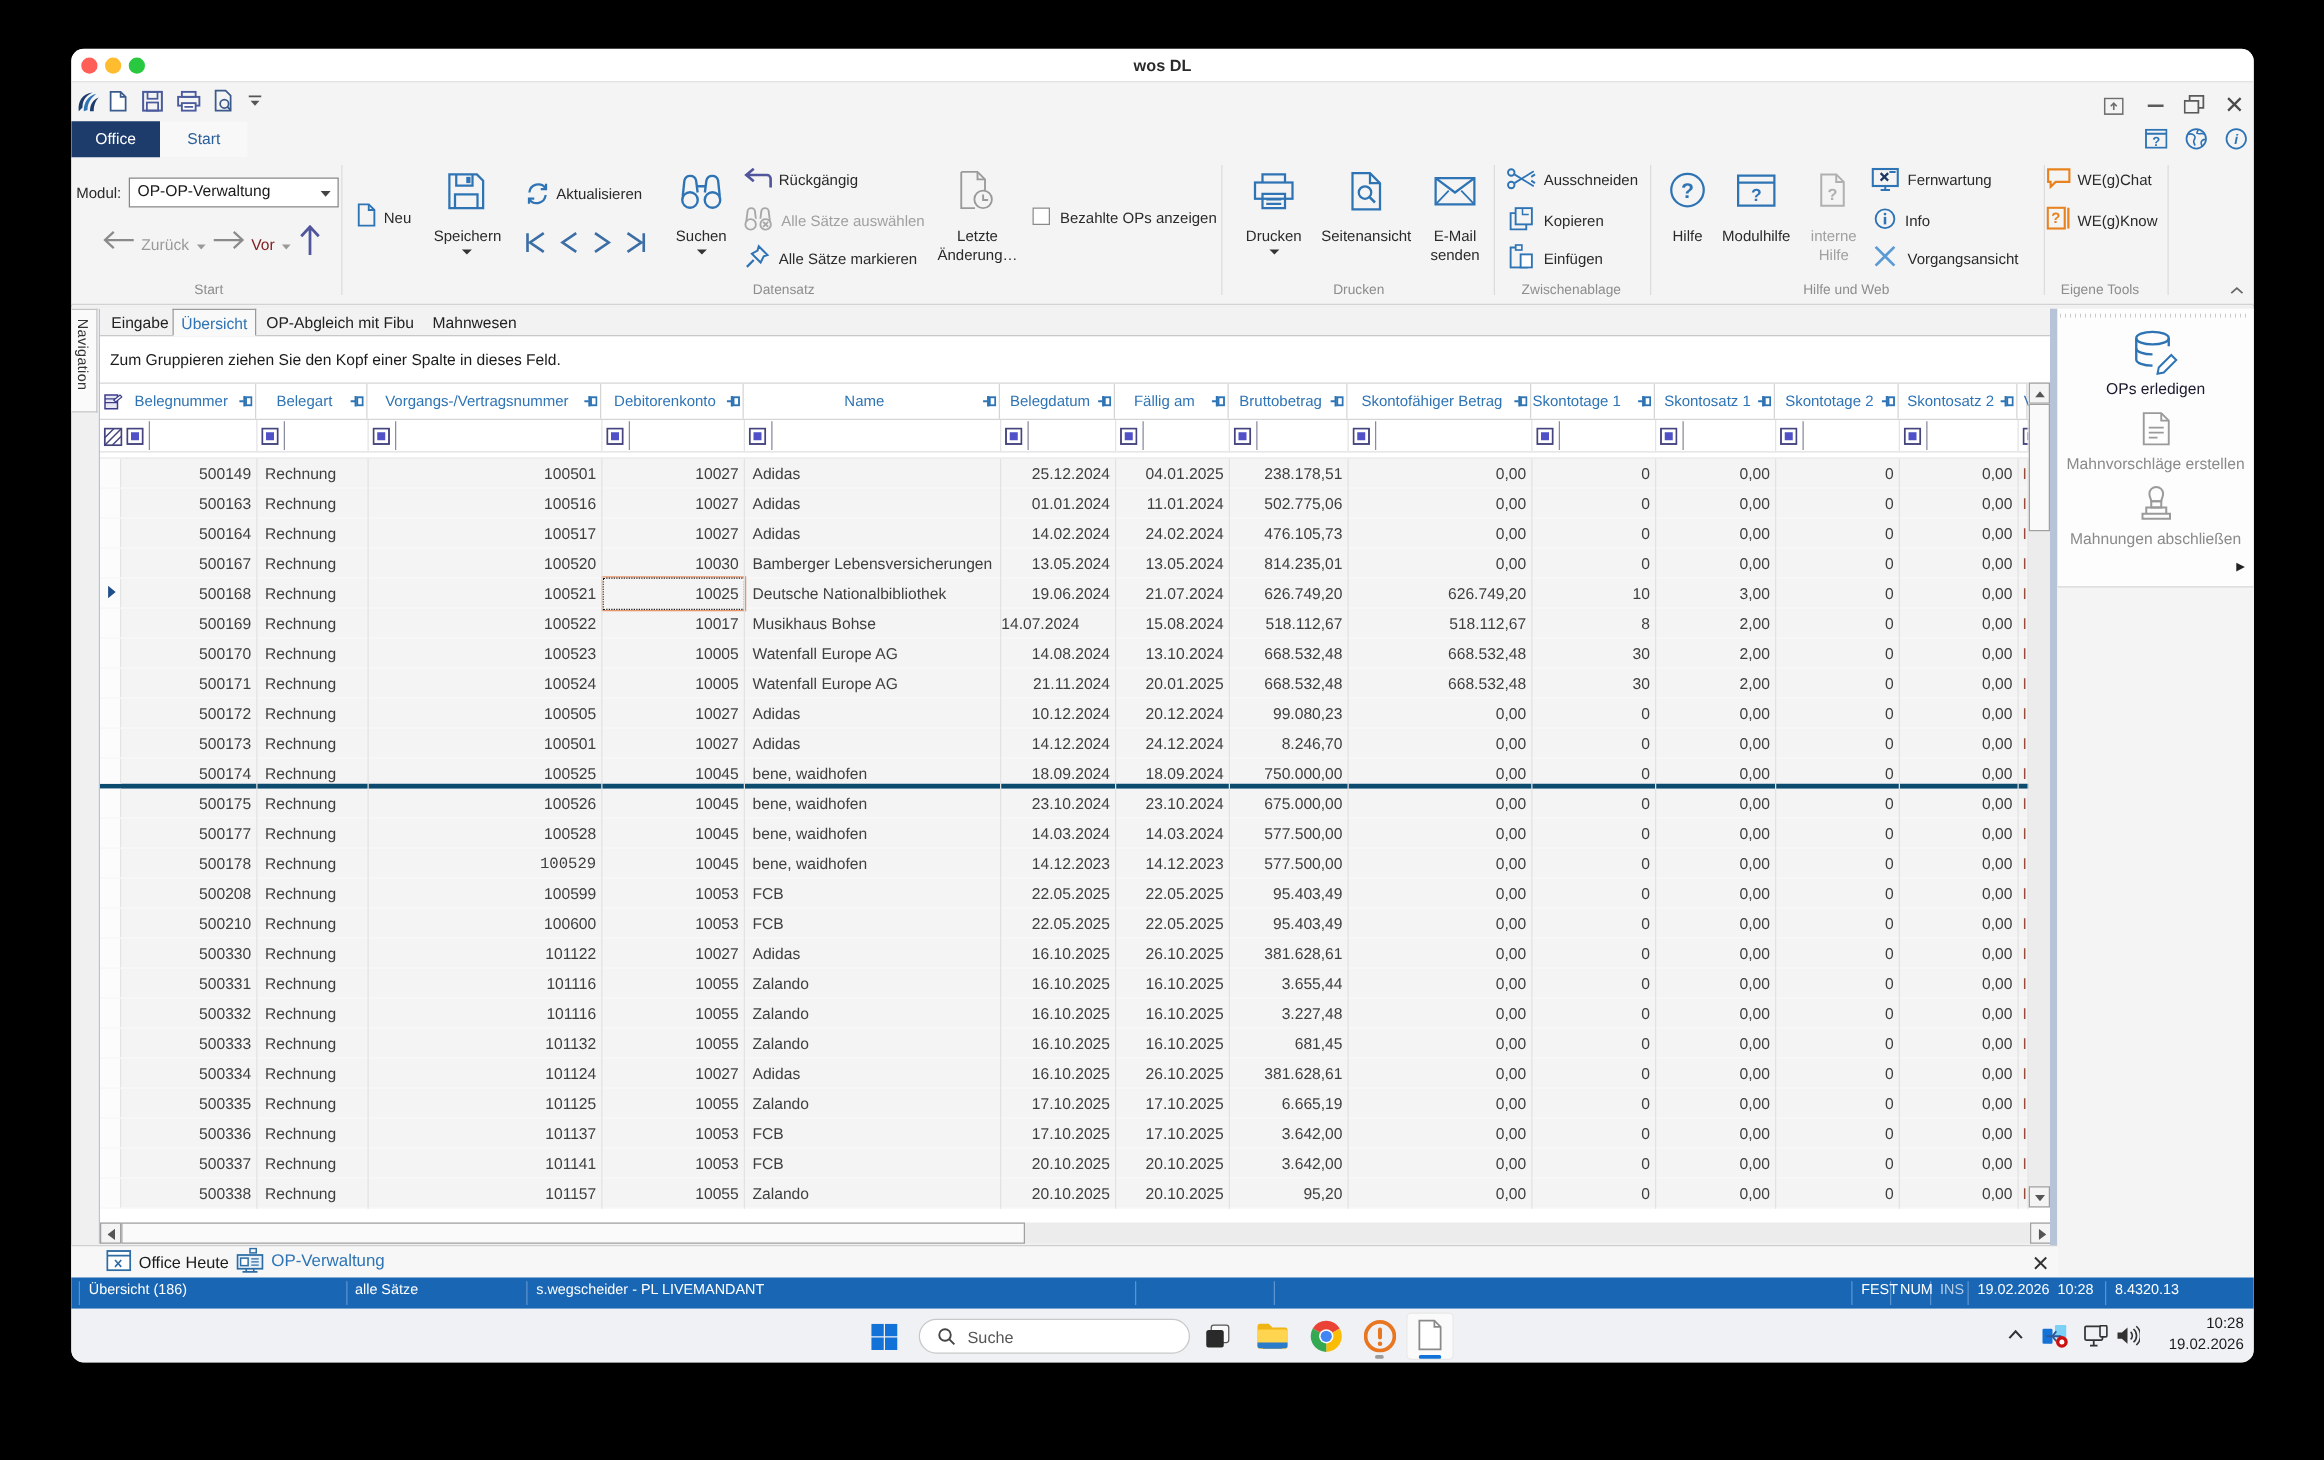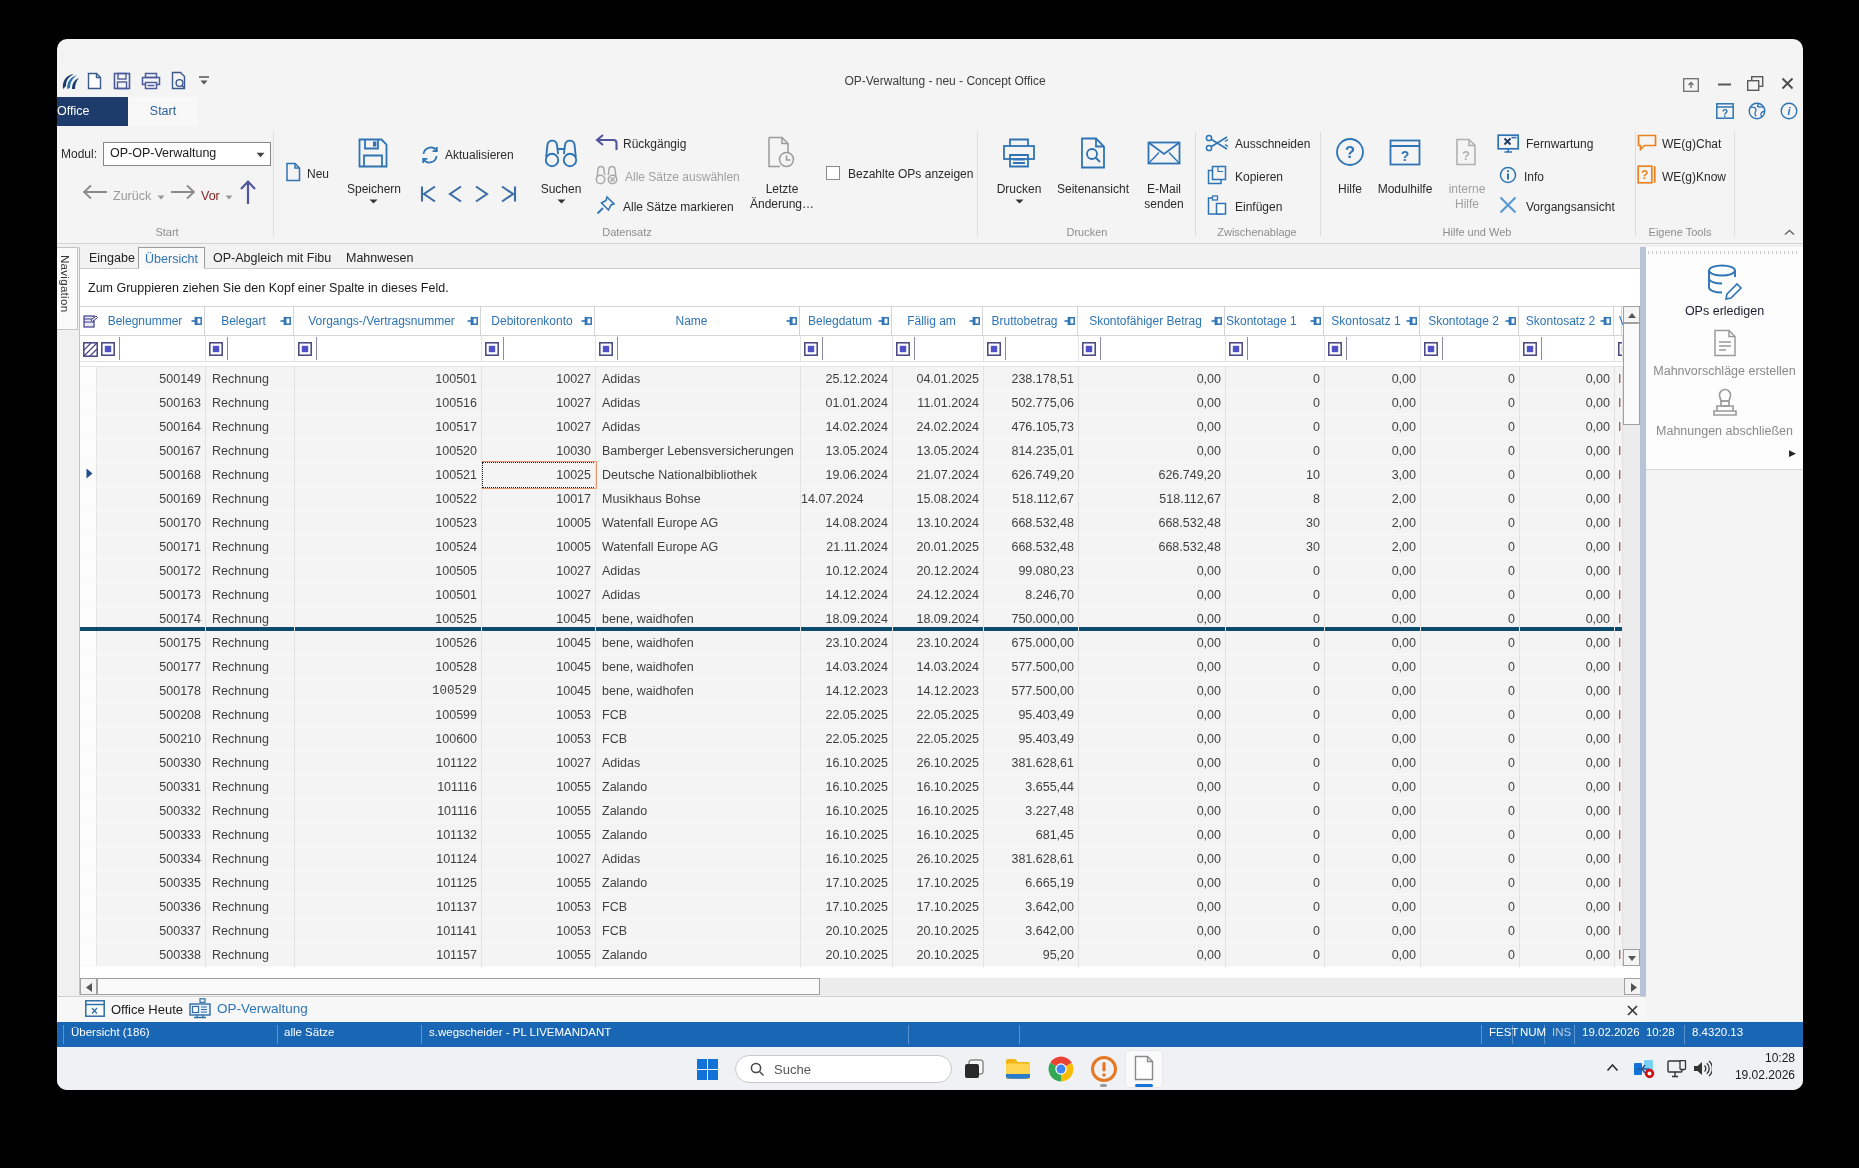--- a/index.html
+++ b/index.html
@@ -7,42 +7,47 @@
 .a { position:absolute; }
 .win { left:57px; top:39px; width:1746px; height:1051px; background:#f3f3f4;
   border-radius:10px; overflow:hidden; }
 .titlebar { left:0; top:0; width:100%; height:27px; background:#fff; border-bottom:1px solid #d9d9d9;}
 .tl { width:13px; height:13px; border-radius:50%; top:7px; }
 .title { width:100%; top:6px; text-align:center; font-size:13px; font-weight:bold; color:#2b2b2b;}
 .qat { left:0; top:27px; width:100%; height:31px; background:#f4f4f4; }
 .apptitle { left:15px; width:100%; top:8px; text-align:center; font-size:12px; color:#3c3c3c; }
 .tabsrow { left:0; top:58px; width:100%; height:29px; background:#f4f4f4; }
 .officetab { left:0; top:0; width:71px; height:29px; background:#1d3c6b; color:#fff;
-  font-size:12.5px; text-align:left; line-height:28px; }
+  font-size:12.5px; text-align:center; line-height:28px; }
 .starttab { left:71px; top:0; width:70px; height:29px; color:#2b6099;
   font-size:12.5px; text-align:center; line-height:28px; background:#f8f8f8;}
 .ribbon { left:0; top:87px; width:100%; height:118px; background:#f4f4f5; border-bottom:1px solid #d2d2d2;}
 .glabel { font-size:11px; color:#8d8d8d; text-align:center; top:100px; }
 .gsep { top:6px; width:1px; height:104px; background:#dcdcdc; }
 .btxt { font-size:12px; color:#2a2a2a; }
 .btxtg { font-size:12px; color:#a0a0a0; }
 svg { display:block; }
 .hdrtxt { font-size:12px; color:#2e74b5; }
 .cell { position:absolute; top:0; height:100%; font-size:12.5px; color:#3f3f3f;
   line-height:24px; white-space:nowrap; overflow:hidden; }
 .statusbar { left:0; top:983px; width:100%; height:25px; background:#1866b4; color:#fff; font-size:11.5px; }
 .sseg { top:4px; font-size:11.5px; color:#fff; white-space:nowrap;}
 .ssep { top:3px; width:1px; height:19px; background:#5a93cf; }
 .taskbar { left:0; top:1008px; width:100%; height:43px; background:#eff1f4; }
 </style></head>
 <body>
 <div class="a win">
+ <div class="a titlebar">
+  <div class="a tl" style="left:8px;background:#ff5f57"></div>
+  <div class="a tl" style="left:27px;background:#febc2e"></div>
+  <div class="a tl" style="left:46px;background:#28c840"></div>
+  <div class="a title">wos DL</div>
+ </div>
 
 <div class="a qat">
-  <div class="a apptitle">OP-Verwaltung - neu - Concept Office</div>
   <svg class="a" style="left:3px;top:5px" width="22" height="22" viewBox="0 0 22 22">
     <path d="M3 18 C2 10 6 4 14 3 C8 6 6 10 6 15 Z" fill="#1d3c6b"></path>
     <path d="M7 18 C7 11 10 6 17 4 C12 8 10 12 10 17 Z" fill="#2e74b5"></path>
     <path d="M12 18 C12 13 14 9 19 7 C16 10 15 14 15 18 Z" fill="#1d3c6b"></path>
   </svg>
   <svg class="a" style="left:29px;top:6px" width="17" height="18" viewBox="0 0 17 18">
     <path d="M2.5 1.5 h8 l4 4 v11 h-12 z" fill="#fff" stroke="#3a5a8c" stroke-width="1.4"></path>
     <path d="M10.5 1.5 v4 h4" fill="none" stroke="#3a5a8c" stroke-width="1.4"></path>
   </svg>
   <svg class="a" style="left:56px;top:6px" width="18" height="18" viewBox="0 0 18 18">

